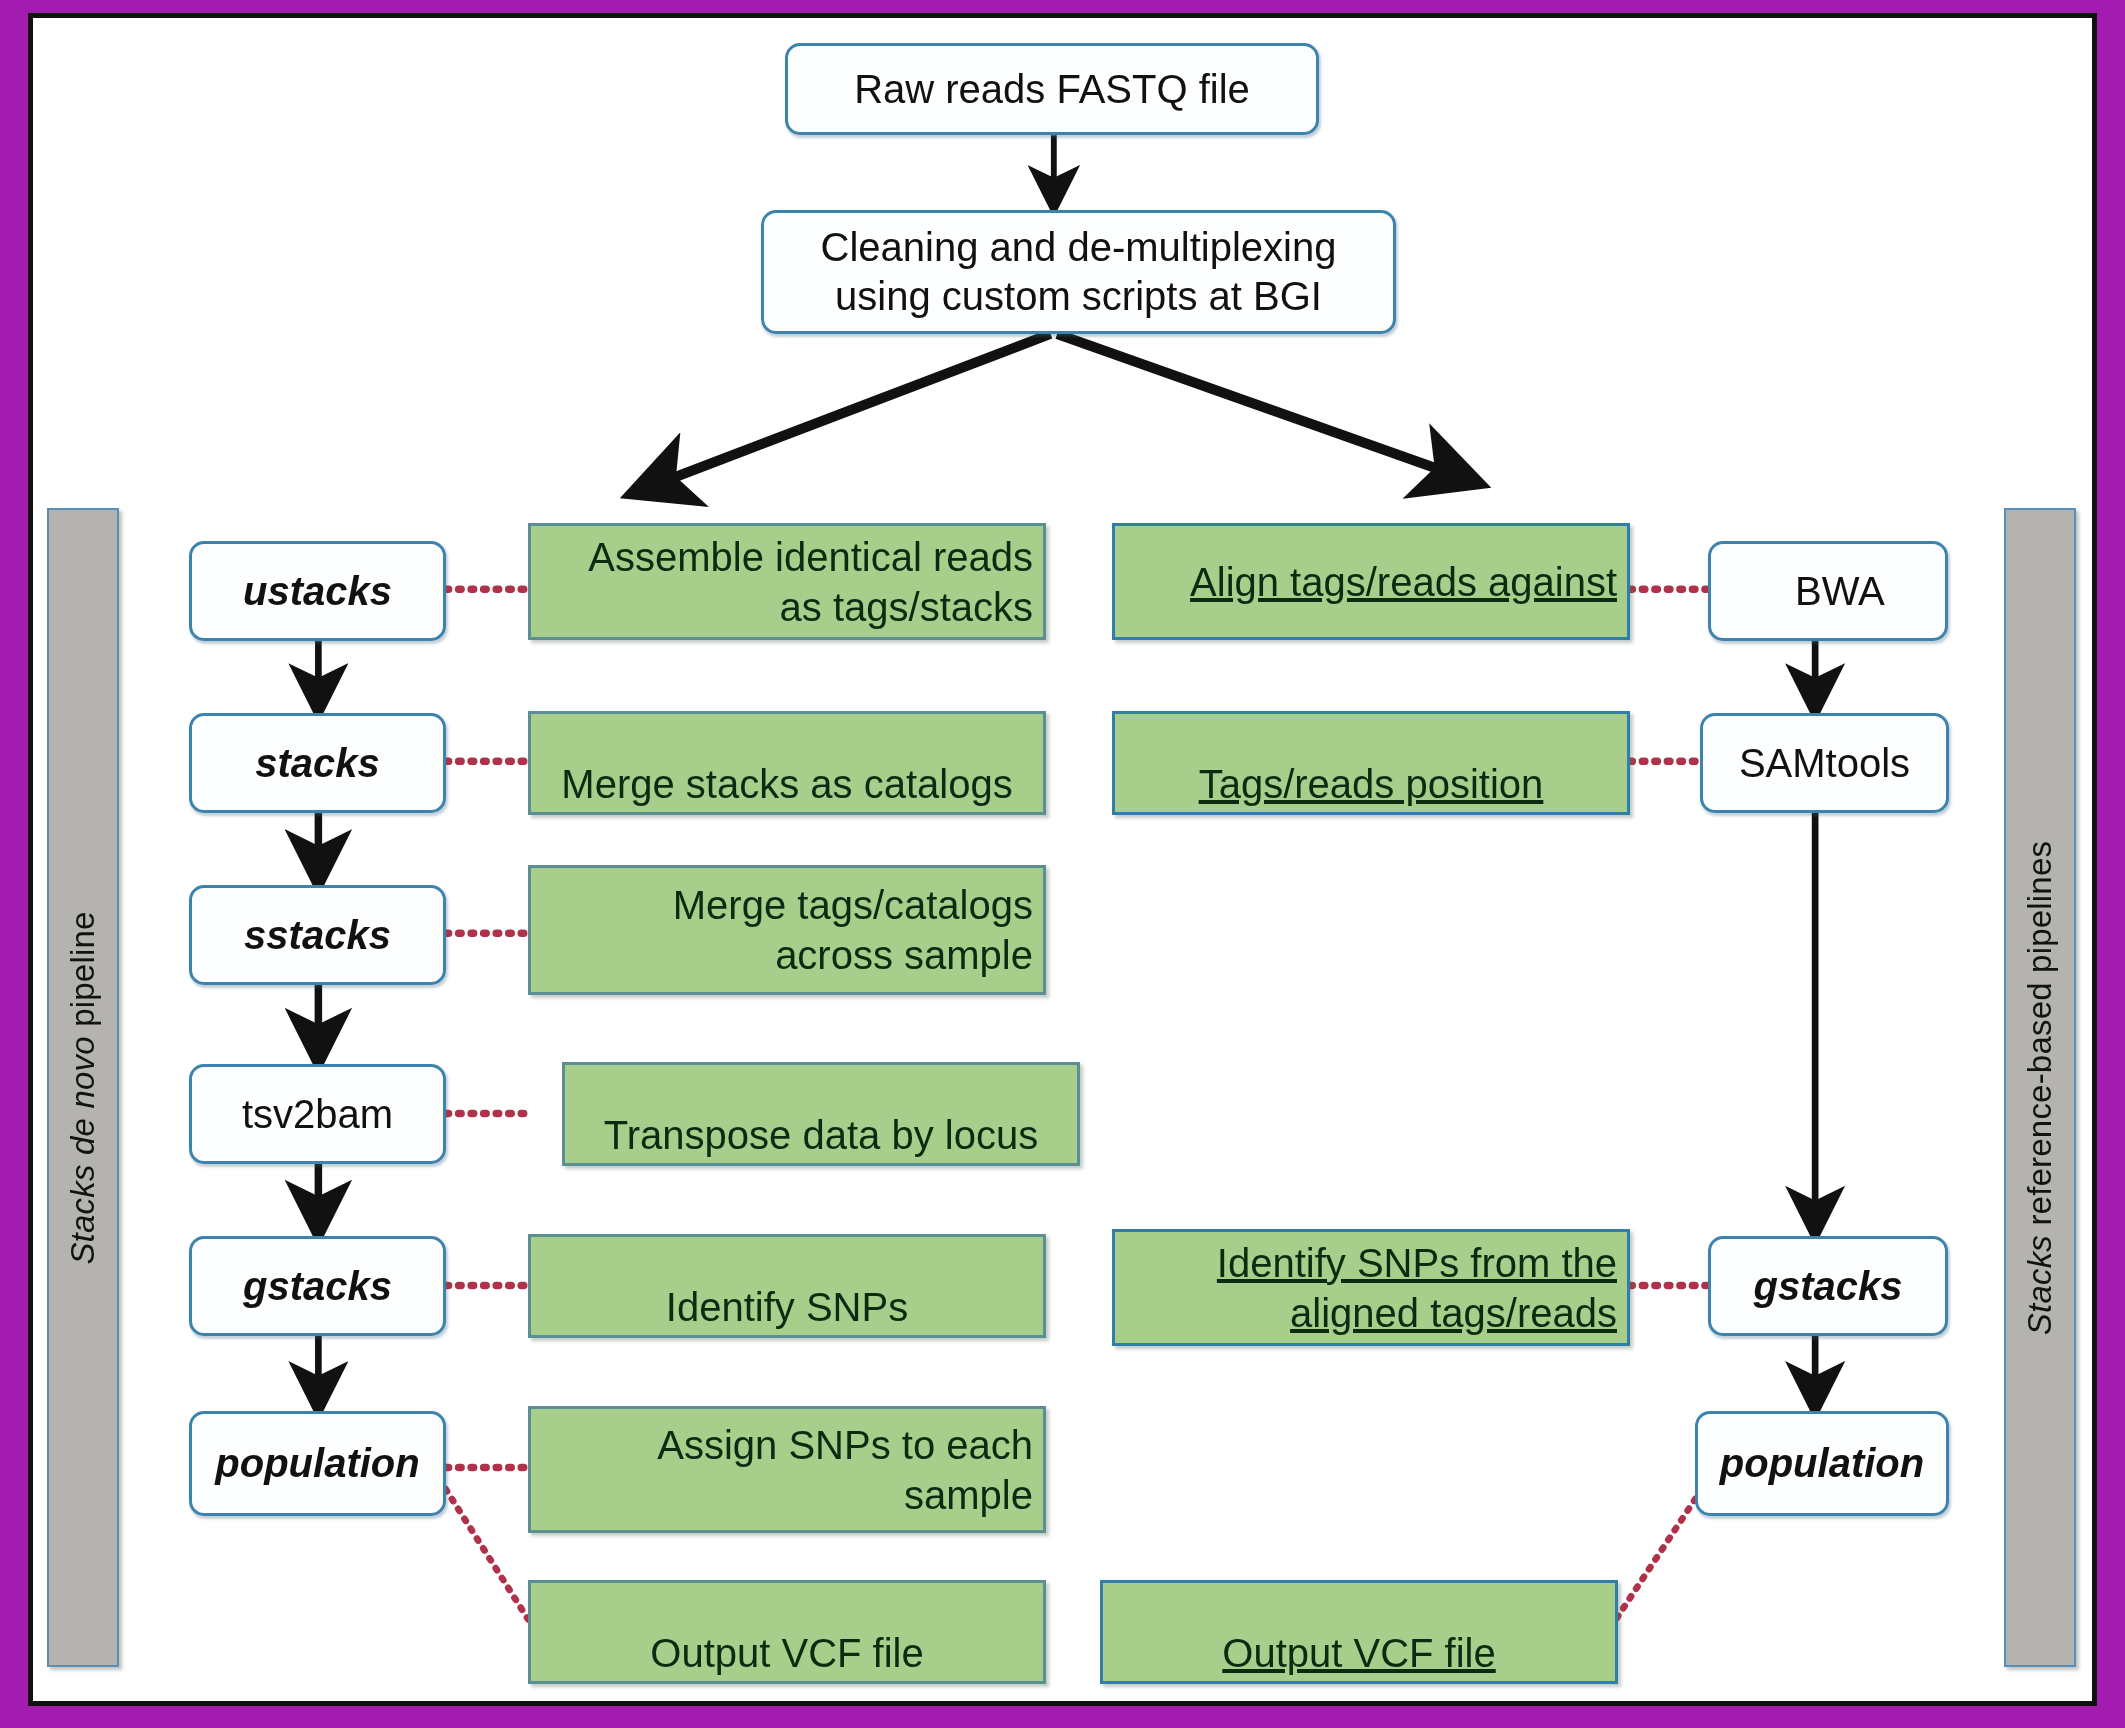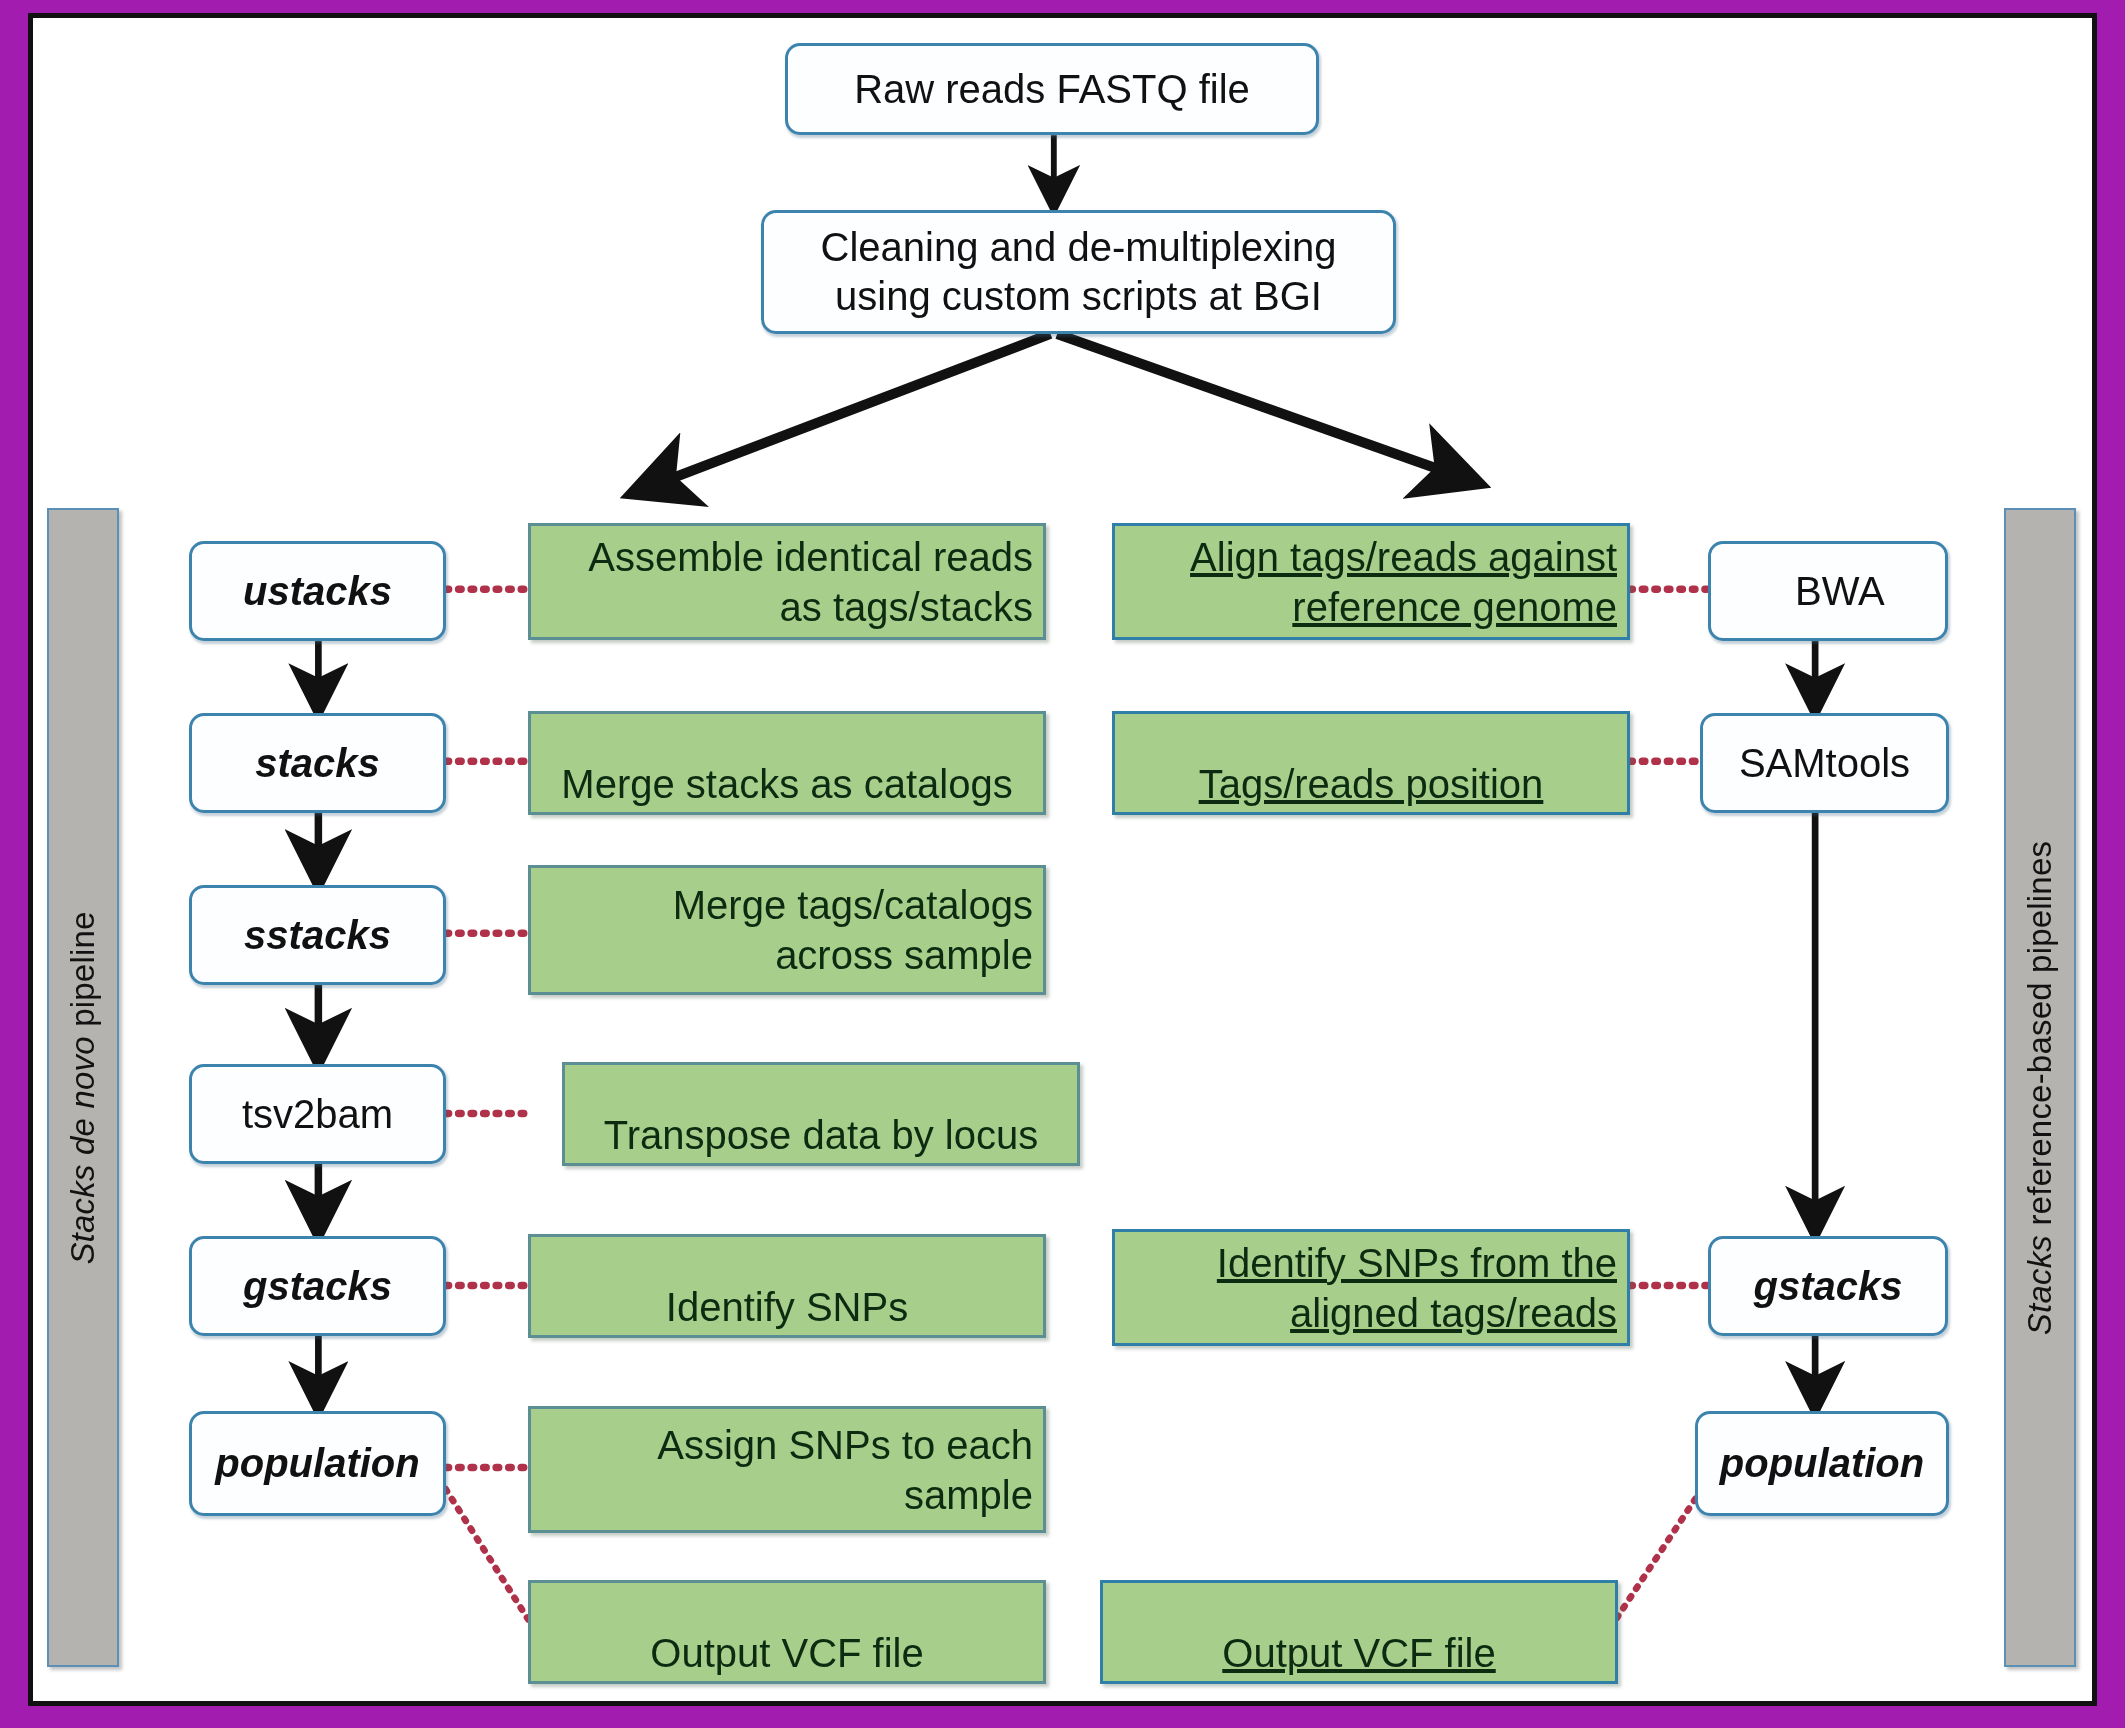--- a/index.html
+++ b/index.html
@@ -199,21 +199,20 @@
     <span>Assign SNPs to each</span>
     <span>sample</span>
   </div>
 
   <div class="green txt-48" style="left:528px; top:1580px; width:518px; height:104px;">
     <span>Output VCF file</span>
   </div>
 
   <div class="green bluebd txt-48" style="left:1112px; top:523px; width:518px; height:117px; flex-direction:column;">
     <span>Align tags/reads against</span>
-    <span>reference genome</span>
   </div>
 
   <div class="green bluebd txt-48" style="left:1112px; top:711px; width:518px; height:104px;">
     <span>Tags/reads position</span>
   </div>
 
   <div class="green bluebd txt-48" style="left:1112px; top:1229px; width:518px; height:117px; flex-direction:column;">
     <span>Identify SNPs from the</span>
     <span>aligned tags/reads</span>
   </div>

